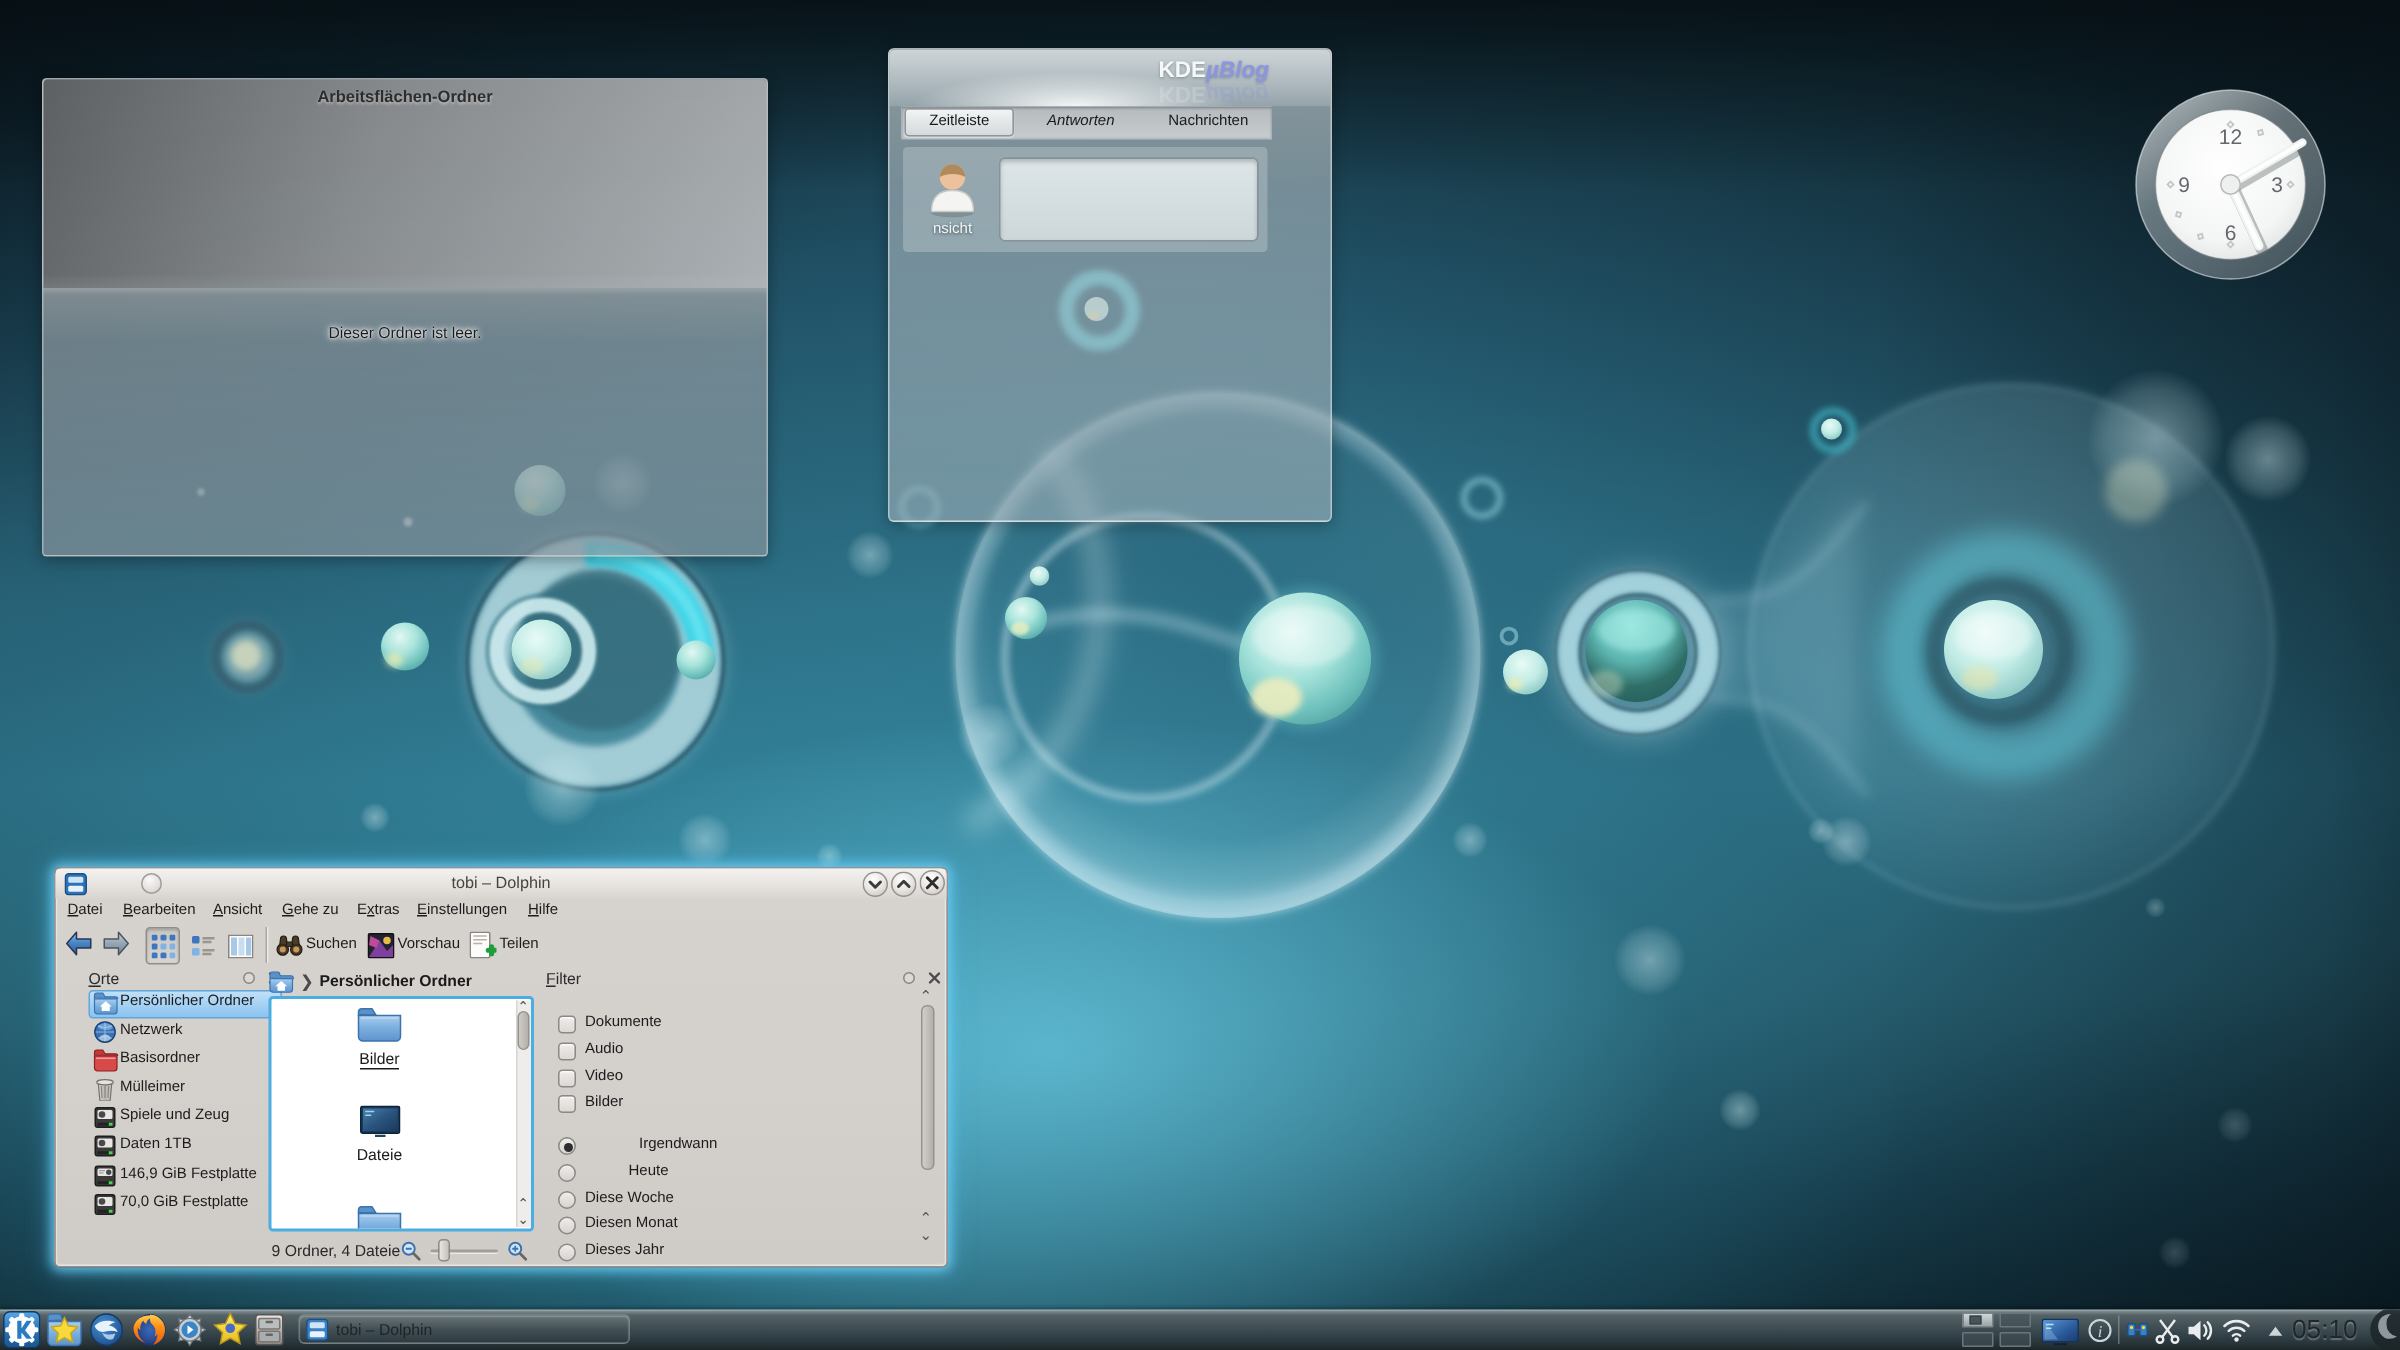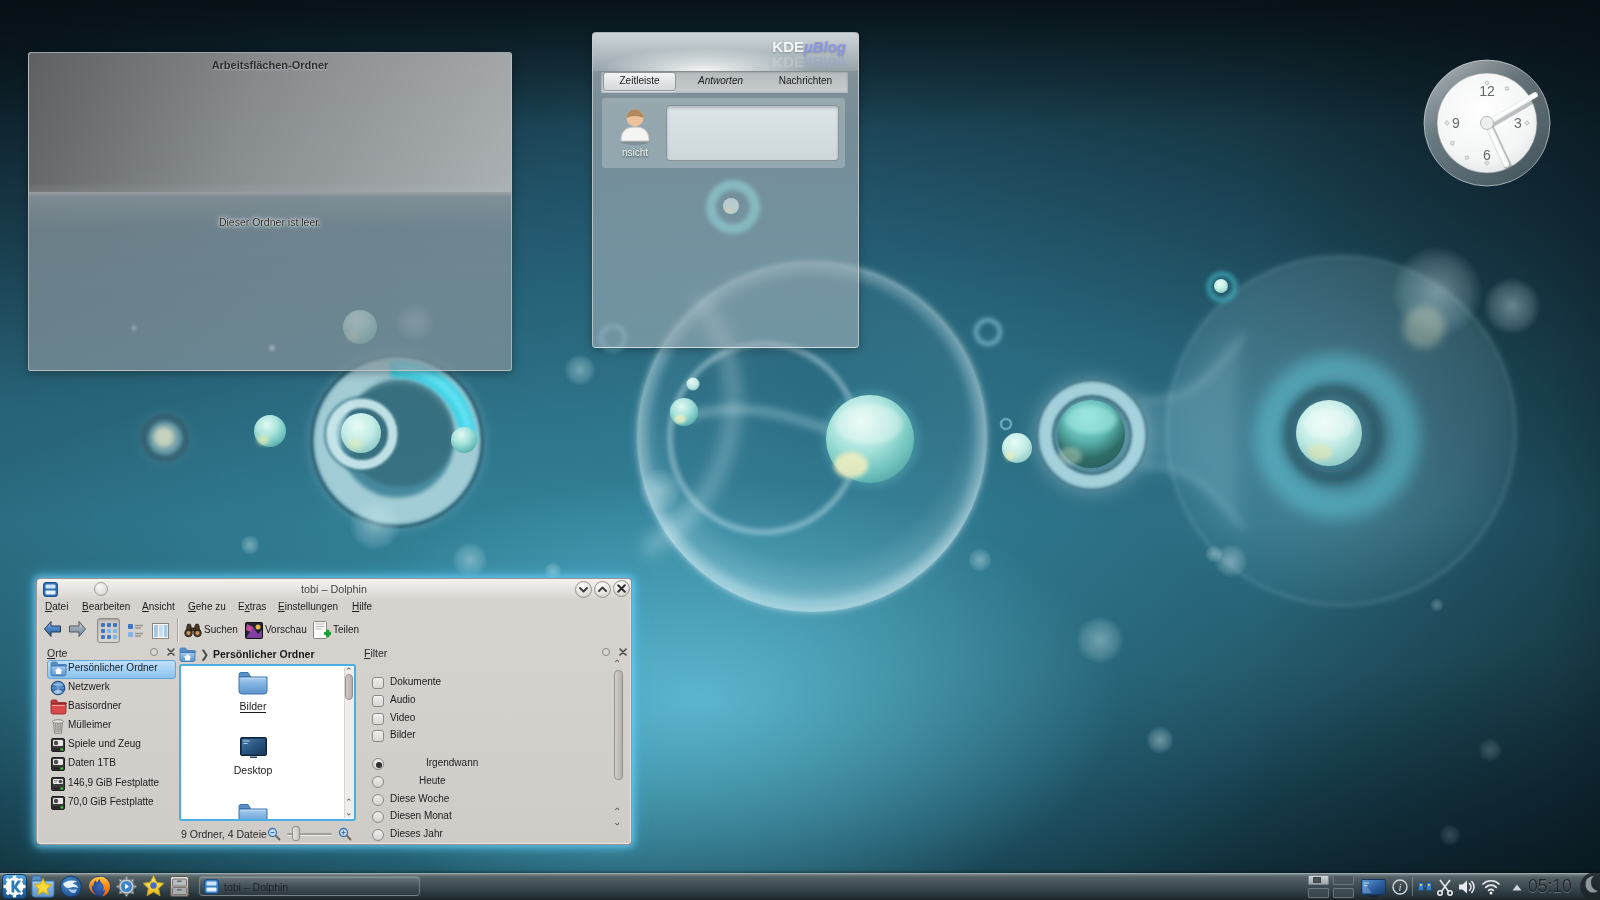--- a/index.html
+++ b/index.html
@@ -255,21 +255,21 @@
   <div class="abs" style="left:28px;top:52px;width:484px;height:319px;border-radius:3px;
       border:1px solid rgba(255,255,255,0.38);
       background:linear-gradient(180deg, rgba(152,155,157,0.93) 0%, rgba(158,161,163,0.91) 42%, rgba(150,158,162,0.8) 46%, rgba(138,151,158,0.74) 55%, rgba(133,148,156,0.7) 100%);
       box-shadow:0 2px 10px rgba(0,0,0,0.35);">
     <div class="abs" style="left:0;top:0;width:100%;height:44%;background:linear-gradient(105deg, rgba(55,57,59,0.55) 0%, rgba(110,112,114,0.25) 45%, rgba(225,228,230,0.3) 100%);border-radius:3px 3px 0 0;"></div>
     <div class="abs" style="left:0;top:41%;width:100%;height:4%;background:linear-gradient(180deg, rgba(255,255,255,0) 0%, rgba(225,228,230,0.14) 75%, rgba(150,160,165,0.1) 100%);"></div>
     <div class="abs" style="left:0;top:6px;width:100%;text-align:center;font-size:11px;font-weight:bold;color:#2d2d2d;text-shadow:0 1px 2px rgba(255,255,255,0.45);">Arbeitsflächen-Ordner</div>
     <div class="abs" style="left:0;top:163px;width:100%;text-align:center;font-size:10.5px;color:#1c1c1c;text-shadow:0 0 6px rgba(255,255,255,0.95), 0 0 3px rgba(255,255,255,0.9), 0 0 1px #fff;">Dieser Ordner ist leer.</div>
   </div>
 
-  <div class="abs" style="left:592px;top:32px;width:267px;height:316px;border-radius:4px;
+  <div class="abs" style="left:592px;top:32px;width:296px;height:316px;border-radius:4px;
       border:1px solid rgba(255,255,255,0.45);
       background:linear-gradient(180deg, rgba(203,212,216,0.78) 0%, rgba(185,196,201,0.68) 12%, rgba(172,185,191,0.62) 30%, rgba(163,178,185,0.58) 100%);
       box-shadow:0 2px 10px rgba(0,0,0,0.3);">
     <div class="abs" style="left:0;top:0;width:100%;height:38px;border-radius:4px 4px 0 0;
         background:radial-gradient(150px 32px at 42% 100%, rgba(255,255,255,0.9), rgba(255,255,255,0) 72%),
         linear-gradient(180deg, rgba(235,240,242,0.6), rgba(200,212,216,0.25));"></div>
     <div class="abs" style="left:0;top:5px;width:253px;text-align:right;font-size:15px;font-weight:bold;color:rgba(250,252,253,0.95);text-shadow:0 1px 2px rgba(80,90,95,0.5);">KDE<span style="color:#8c95e0;font-style:italic;">µBlog</span></div>
     <div class="abs" style="left:0;top:21px;width:253px;text-align:right;font-size:15px;font-weight:bold;color:rgba(250,252,253,0.18);transform:scaleY(-1);">KDE<span style="color:rgba(140,149,224,0.25);font-style:italic;">µBlog</span></div>
 
     <div class="abs" style="left:8px;top:38px;width:247px;height:21px;border-radius:0;
@@ -431,21 +431,21 @@
     <div class="abs" style="left:228px;top:45px;font-size:10px;color:#1c1c1c;">Vorschau</div>
     <svg class="abs" style="left:276px;top:42px" width="18" height="18" viewBox="0 0 18 18">
       <rect x="0.5" y="0.5" width="13" height="17" rx="1" fill="#fcfcfb" stroke="#8a857f"></rect>
       <path d="M2.5,3 h9 M2.5,5.5 h9 M2.5,8 h6" stroke="#b5b1ac" stroke-width="1"></path>
       <g stroke="#1e9e38" stroke-width="3.4" stroke-linecap="round">
           <path d="M12.5,12.5 h4.5 M14.75,10.2 v4.6"></path>
         </g>
     </svg>
     <div class="abs" style="left:296px;top:45px;font-size:10px;color:#1c1c1c;">Teilen</div>
 
-    <div class="abs" style="left:8px;top:65px;width:133px;height:196px;">
+    <div class="abs" style="left:20px;top:65px;width:133px;height:196px;">
       <div class="abs" style="left:2px;top:3px;font-size:10.5px;color:#2a2a2a;"><u>O</u>rte</div>
       <div class="abs" style="left:105px;top:4px;width:8px;height:8px;border:1px solid #8a8580;border-radius:50%;background:#dcd9d5;"></div>
       <svg class="abs" style="left:121px;top:3px" width="10" height="10" viewBox="0 0 10 10">
           <path d="M2,2 l6,6 M8,2 l-6,6" stroke="#4a4a4a" stroke-width="1.6" stroke-linecap="round"></path>
         </svg>
       <div class="abs" style="left:2px;top:16px;width:129px;height:19px;border-radius:3px;border:1px solid #5fa6dc;background:linear-gradient(180deg,#c0e0f8,#8cc3ef);"></div>
       <div class="plbl" style="top:18px;">Persönlicher Ordner</div>
       <div class="plbl" style="top:37px;">Netzwerk</div>
       <div class="plbl" style="top:56px;">Basisordner</div>
       <div class="plbl" style="top:75px;">Mülleimer</div>
@@ -503,21 +503,21 @@
         <path d="M1,5.5 v-2 a2,2 0 0 1 2,-2 h7 l2.5,4 Z" fill="#5a92c8" stroke="#3a73ae"></path>
         <path d="M2.5,7.5 h25" stroke="#b8d4ec" stroke-width="1.5"></path>
       </svg>
       <div class="abs" style="left:0px;top:34px;width:144px;text-align:center;font-size:10.5px;color:#1a1a1a;"><span style="border-bottom:1px solid #1a1a1a;">Bilder</span></div>
       <svg class="abs" style="left:59px;top:71px" width="27" height="21" viewBox="0 0 27 21">
         <rect x="0.5" y="0.5" width="26" height="18" rx="1.5" fill="#1a3a5c" stroke="#0e2338"></rect>
         <path d="M2,2 h23 v15 h-23 Z" fill="url(#scrgrad)"></path>
         <path d="M3.5,4 h6 M3.5,6.5 h4" stroke="#9fd4f0" stroke-width="1"></path>
         <rect x="10" y="19.5" width="7" height="1.5" fill="#24455f"></rect>
       </svg>
-      <div class="abs" style="left:0px;top:98px;width:144px;text-align:center;font-size:10.5px;color:#1a1a1a;">Desktop</div>
+      <div class="abs" style="left:0px;top:98px;width:144px;text-align:center;font-size:10.5px;color:#1a1a1a;">Dateie</div>
       <svg class="abs" style="left:57px;top:137px" width="30" height="24" viewBox="0 0 30 24">
         <path d="M1,6 h28 v14 a3,3 0 0 1 -3,3 h-22 a3,3 0 0 1 -3,-3 Z" fill="url(#fgrad)" stroke="#3a73ae"></path>
         <path d="M1,5.5 v-2 a2,2 0 0 1 2,-2 h7 l2.5,4 Z" fill="#5a92c8" stroke="#3a73ae"></path>
         <path d="M2.5,7.5 h25" stroke="#b8d4ec" stroke-width="1.5"></path>
       </svg>
 
       <div class="abs" style="left:163px;top:1px;width:10px;height:151px;background:#efedeb;border-left:1px solid #d8d4d0;"></div>
       <div class="abs" style="left:164px;top:8px;width:8px;height:26px;border-radius:4px;background:linear-gradient(90deg,#cfccc8,#b3afab);border:1px solid #96918c;"></div>
       <div class="abs" style="left:164px;top:0px;font-size:9px;color:#55504b;">⌃</div>
       <div class="abs" style="left:164px;top:131px;font-size:9px;color:#55504b;">⌃</div>

